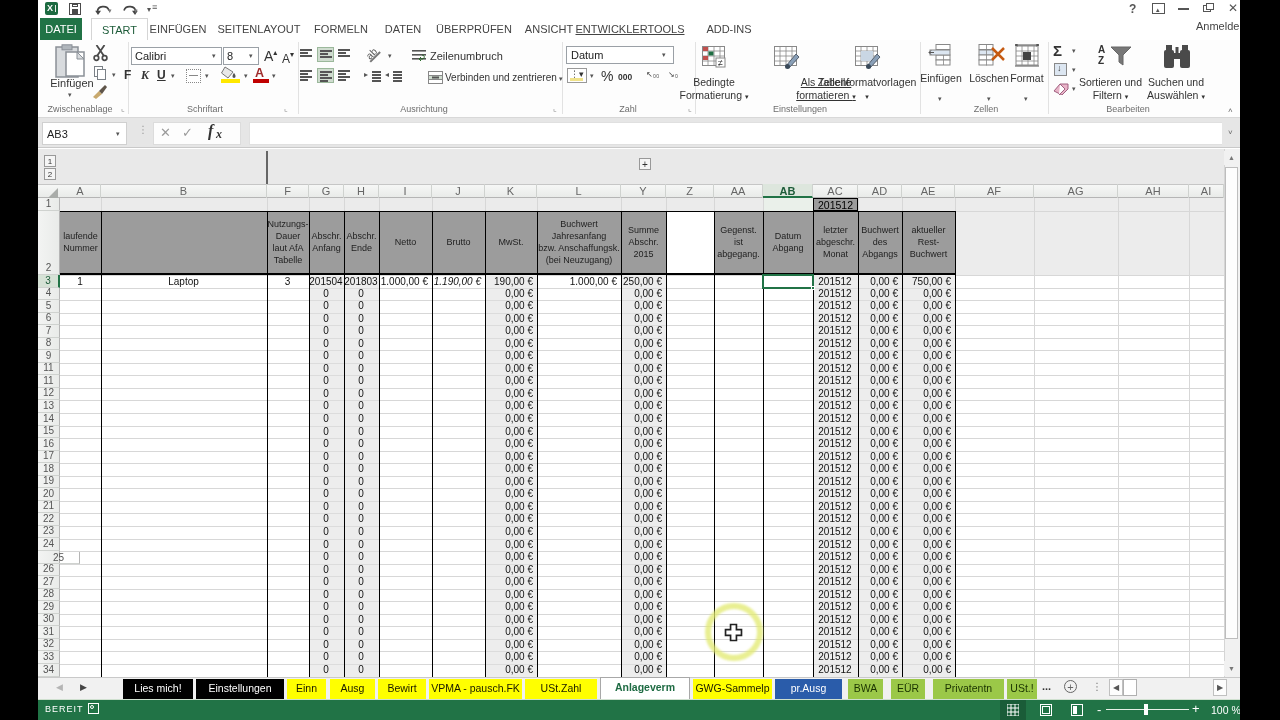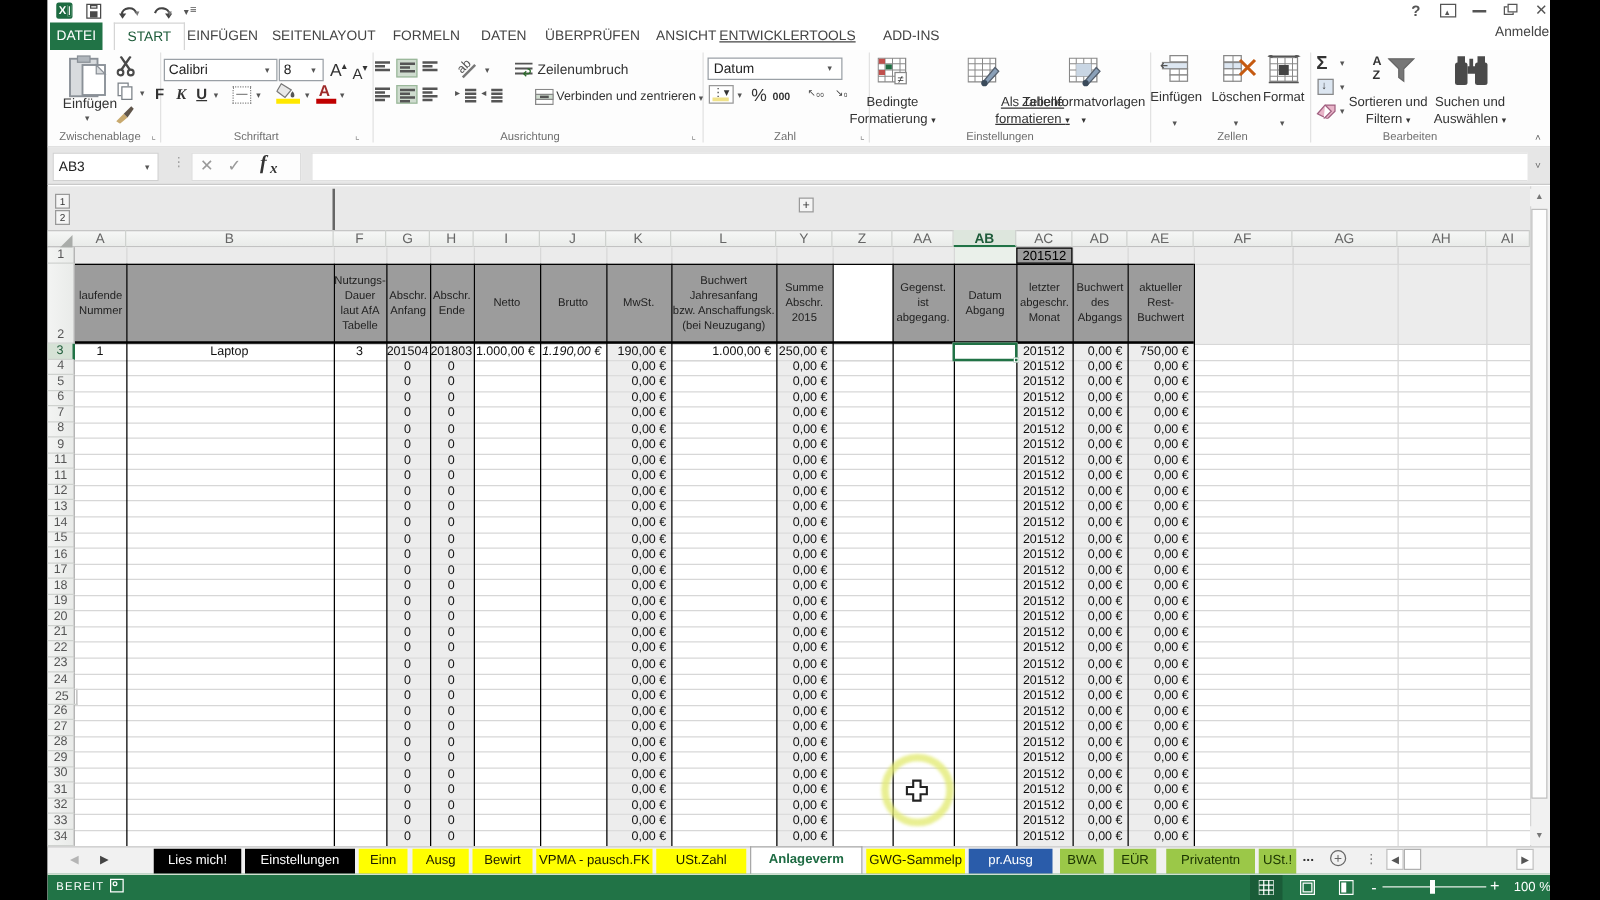--- a/index.html
+++ b/index.html
@@ -326,21 +326,21 @@
 <div class="ab" style="left:0;top:425.55px;width:22px;height:12.550000000000011px;color:#555;border-right:1px solid #b5b5b5;font-size:10px;border-bottom:1px solid #cfd2cf;display:flex;align-items:flex-end;justify-content:center;padding-bottom:1px;">15</div>
 <div class="ab" style="left:0;top:438.1px;width:22px;height:12.549999999999955px;color:#555;border-right:1px solid #b5b5b5;font-size:10px;border-bottom:1px solid #cfd2cf;display:flex;align-items:flex-end;justify-content:center;padding-bottom:1px;">16</div>
 <div class="ab" style="left:0;top:450.65px;width:22px;height:12.550000000000068px;color:#555;border-right:1px solid #b5b5b5;font-size:10px;border-bottom:1px solid #cfd2cf;display:flex;align-items:flex-end;justify-content:center;padding-bottom:1px;">17</div>
 <div class="ab" style="left:0;top:463.20000000000005px;width:22px;height:12.549999999999955px;color:#555;border-right:1px solid #b5b5b5;font-size:10px;border-bottom:1px solid #cfd2cf;display:flex;align-items:flex-end;justify-content:center;padding-bottom:1px;">18</div>
 <div class="ab" style="left:0;top:475.75px;width:22px;height:12.550000000000011px;color:#555;border-right:1px solid #b5b5b5;font-size:10px;border-bottom:1px solid #cfd2cf;display:flex;align-items:flex-end;justify-content:center;padding-bottom:1px;">19</div>
 <div class="ab" style="left:0;top:488.3px;width:22px;height:12.550000000000011px;color:#555;border-right:1px solid #b5b5b5;font-size:10px;border-bottom:1px solid #cfd2cf;display:flex;align-items:flex-end;justify-content:center;padding-bottom:1px;">20</div>
 <div class="ab" style="left:0;top:500.85px;width:22px;height:12.549999999999955px;color:#555;border-right:1px solid #b5b5b5;font-size:10px;border-bottom:1px solid #cfd2cf;display:flex;align-items:flex-end;justify-content:center;padding-bottom:1px;">21</div>
 <div class="ab" style="left:0;top:513.4px;width:22px;height:12.550000000000068px;color:#555;border-right:1px solid #b5b5b5;font-size:10px;border-bottom:1px solid #cfd2cf;display:flex;align-items:flex-end;justify-content:center;padding-bottom:1px;">22</div>
 <div class="ab" style="left:0;top:525.95px;width:22px;height:12.549999999999955px;color:#555;border-right:1px solid #b5b5b5;font-size:10px;border-bottom:1px solid #cfd2cf;display:flex;align-items:flex-end;justify-content:center;padding-bottom:1px;">23</div>
 <div class="ab" style="left:0;top:538.5px;width:22px;height:12.549999999999955px;color:#555;border-right:1px solid #b5b5b5;font-size:10px;border-bottom:1px solid #cfd2cf;display:flex;align-items:flex-end;justify-content:center;padding-bottom:1px;">24</div>
-<div class="ab" style="left:0;top:551.05px;width:24px;height:12.550000000000068px;color:#555;border-right:1px solid #b5b5b5;font-size:10px;border-bottom:1px solid #cfd2cf;display:flex;align-items:flex-end;justify-content:center;padding-bottom:0;">25</div>
+<div class="ab" style="left:0;top:551.05px;width:42px;height:12.550000000000068px;color:#555;border-right:1px solid #b5b5b5;font-size:10px;border-bottom:1px solid #cfd2cf;display:flex;align-items:flex-end;justify-content:center;padding-bottom:0;">25</div>
 <div class="ab" style="left:0;top:563.6px;width:22px;height:12.550000000000068px;color:#555;border-right:1px solid #b5b5b5;font-size:10px;border-bottom:1px solid #cfd2cf;display:flex;align-items:flex-end;justify-content:center;padding-bottom:1px;">26</div>
 <div class="ab" style="left:0;top:576.1500000000001px;width:22px;height:12.549999999999955px;color:#555;border-right:1px solid #b5b5b5;font-size:10px;border-bottom:1px solid #cfd2cf;display:flex;align-items:flex-end;justify-content:center;padding-bottom:1px;">27</div>
 <div class="ab" style="left:0;top:588.7px;width:22px;height:12.549999999999955px;color:#555;border-right:1px solid #b5b5b5;font-size:10px;border-bottom:1px solid #cfd2cf;display:flex;align-items:flex-end;justify-content:center;padding-bottom:1px;">28</div>
 <div class="ab" style="left:0;top:601.25px;width:22px;height:12.549999999999955px;color:#555;border-right:1px solid #b5b5b5;font-size:10px;border-bottom:1px solid #cfd2cf;display:flex;align-items:flex-end;justify-content:center;padding-bottom:1px;">29</div>
 <div class="ab" style="left:0;top:613.8px;width:22px;height:12.550000000000068px;color:#555;border-right:1px solid #b5b5b5;font-size:10px;border-bottom:1px solid #cfd2cf;display:flex;align-items:flex-end;justify-content:center;padding-bottom:1px;">30</div>
 <div class="ab" style="left:0;top:626.35px;width:22px;height:12.550000000000068px;color:#555;border-right:1px solid #b5b5b5;font-size:10px;border-bottom:1px solid #cfd2cf;display:flex;align-items:flex-end;justify-content:center;padding-bottom:1px;">31</div>
 <div class="ab" style="left:0;top:638.9000000000001px;width:22px;height:12.549999999999955px;color:#555;border-right:1px solid #b5b5b5;font-size:10px;border-bottom:1px solid #cfd2cf;display:flex;align-items:flex-end;justify-content:center;padding-bottom:1px;">32</div>
 <div class="ab" style="left:0;top:651.45px;width:22px;height:12.549999999999955px;color:#555;border-right:1px solid #b5b5b5;font-size:10px;border-bottom:1px solid #cfd2cf;display:flex;align-items:flex-end;justify-content:center;padding-bottom:1px;">33</div>
 <div class="ab" style="left:0;top:664.0px;width:22px;height:12.549999999999955px;color:#555;border-right:1px solid #b5b5b5;font-size:10px;border-bottom:1px solid #cfd2cf;display:flex;align-items:flex-end;justify-content:center;padding-bottom:1px;">34</div>
 <div class="ab" style="left:22px;top:198px;width:1164px;height:13px;background:#ebebeb;"></div>

